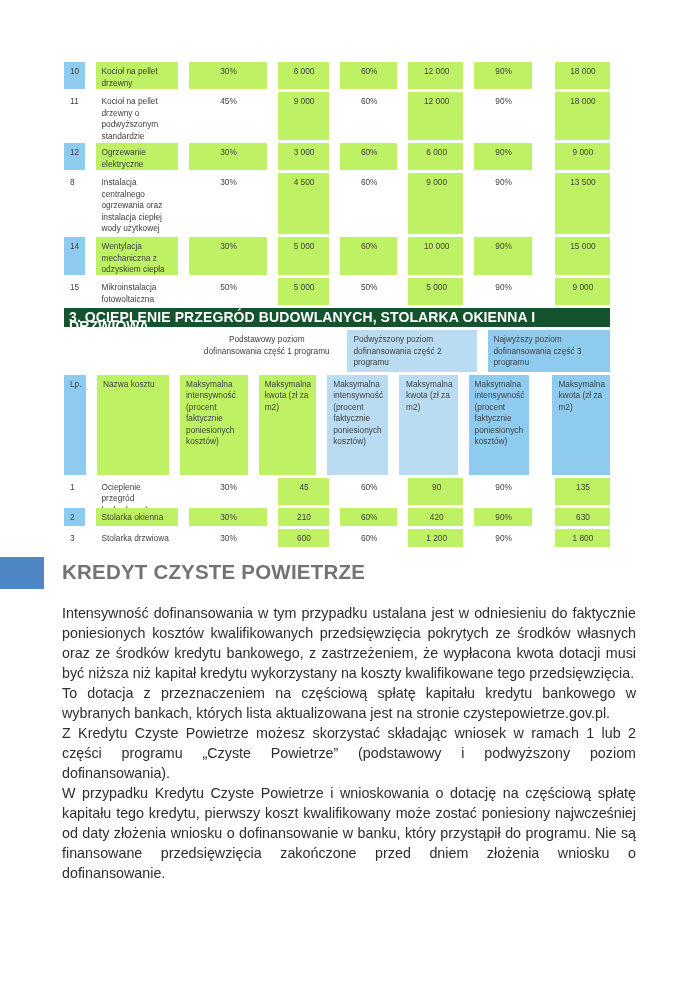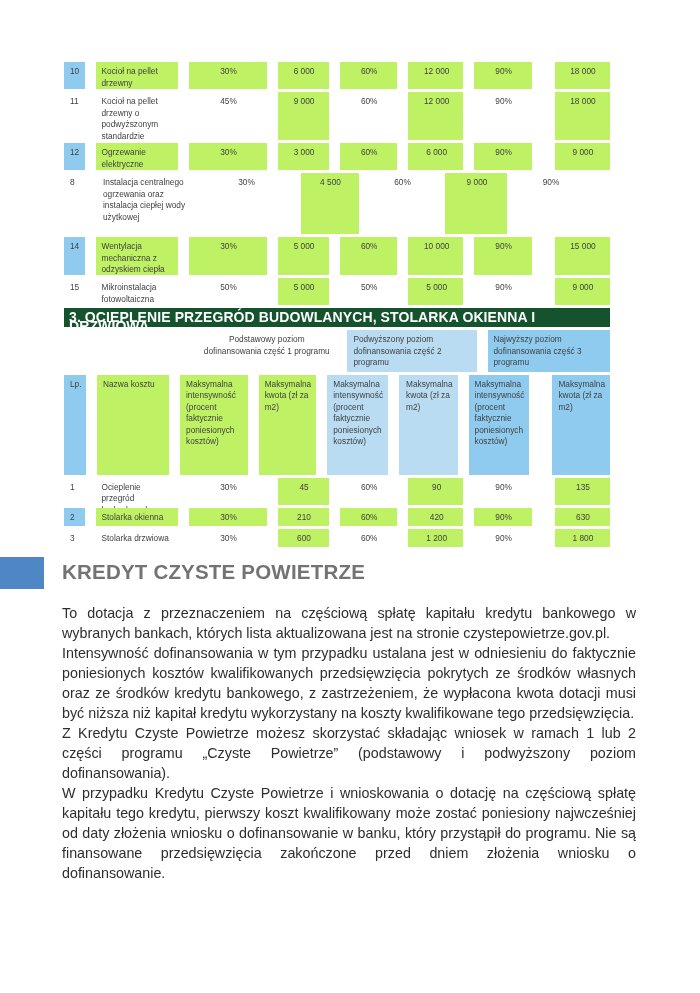--- a/index.html
+++ b/index.html
@@ -68,20 +68,21 @@
         <div class="c k3 bg-l">9 000</div>
       </div>
       <div class="row" style="height: 61px;">
         <div class="c lp bg-n">8</div>
         <div class="c name bg-n">Instalacja centralnego ogrzewania oraz instalacja ciepłej wody użytkowej</div>
         <div class="c p1 bg-n">30%</div>
         <div class="c k1 bg-l">4 500</div>
         <div class="c p2 bg-n">60%</div>
         <div class="c k2 bg-l">9 000</div>
         <div class="c p3 bg-n">90%</div>
+        <div class="c k3 bg-l">13 500</div>
       </div>
       <div class="row" style="height: 38px;">
         <div class="c lp bg-d">14</div>
         <div class="c name bg-l">Wentylacja mechaniczna z odzyskiem ciepła</div>
         <div class="c p1 bg-l">30%</div>
         <div class="c k1 bg-l">5 000</div>
         <div class="c p2 bg-l">60%</div>
         <div class="c k2 bg-l">10 000</div>
         <div class="c p3 bg-l">90%</div>
         <div class="c k3 bg-l">15 000</div>
@@ -150,17 +151,17 @@
         <div class="c p3 bg-n">90%</div>
         <div class="c k3 bg-l">1 800</div>
       </div>
     </div>
 </div>
 
 <div class="blue-block"></div>
 <div class="heading">KREDYT CZYSTE POWIETRZE</div>
 
 <div class="body-text">
+  <p>Intensywność dofinansowania w tym przypadku ustalana jest w odniesieniu do faktycznie poniesionych kosztów kwalifikowanych przedsięwzięcia pokrytych ze środków własnych oraz ze środków kredytu bankowego, z zastrzeżeniem, że wypłacona kwota dotacji musi być niższa niż kapitał kredytu wykorzystany na koszty kwalifikowane tego przedsięwzięcia.</p>
   <p>To dotacja z przeznaczeniem na częściową spłatę kapitału kredytu bankowego w wybranych bankach, których lista aktualizowana jest na stronie czystepowietrze.gov.pl.</p>
-  <p>Intensywność dofinansowania w tym przypadku ustalana jest w odniesieniu do faktycznie poniesionych kosztów kwalifikowanych przedsięwzięcia pokrytych ze środków własnych oraz ze środków kredytu bankowego, z zastrzeżeniem, że wypłacona kwota dotacji musi być niższa niż kapitał kredytu wykorzystany na koszty kwalifikowane tego przedsięwzięcia.</p>
   <p>Z Kredytu Czyste Powietrze możesz skorzystać składając wniosek w ramach 1 lub 2 części programu „Czyste Powietrze” (podstawowy i podwyższony poziom dofinansowania).</p>
   <p>W przypadku Kredytu Czyste Powietrze i wnioskowania o dotację na częściową spłatę kapitału tego kredytu, pierwszy koszt kwalifikowany może zostać poniesiony najwcześniej od daty złożenia wniosku o dofinansowanie w banku, który przystąpił do programu. Nie są finansowane przedsięwzięcia zakończone przed dniem złożenia wniosku o dofinansowanie.</p>
 </div>
 
 </body></html>

